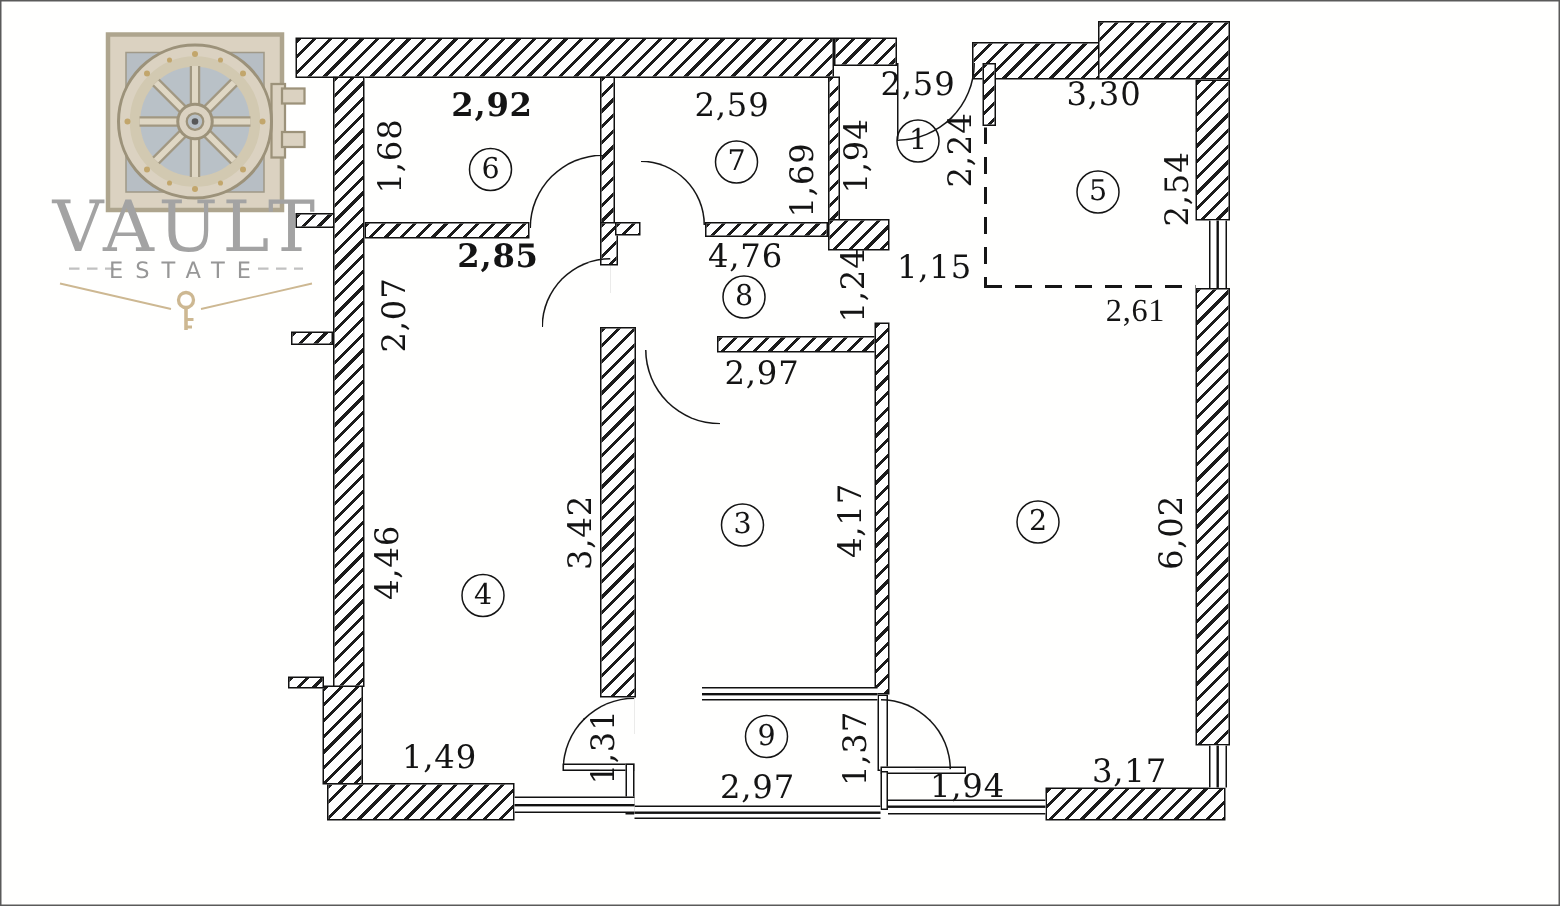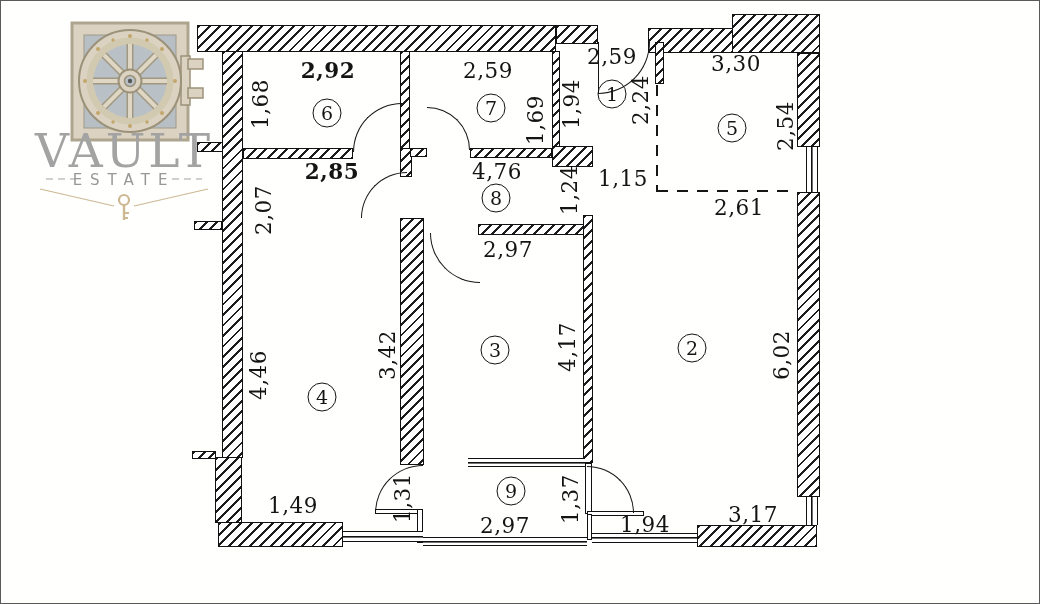--- a/index.html
+++ b/index.html
@@ -148,21 +148,21 @@
       <span class="dim" style="left: 612px; top: 57px;">2,59</span>
       <span class="dim" style="left: 736px; top: 64px;">3,30</span>
       <span class="dim rot" style="left: 261px; top: 104px;">1,68</span>
       <span class="dim rot" style="left: 536px; top: 120px;">1,69</span>
       <span class="dim rot" style="left: 572px; top: 104px;">1,94</span>
       <span class="dim rot" style="left: 641px; top: 100px;">2,24</span>
       <span class="dim rot" style="left: 786px; top: 126px;">2,54</span>
       <span class="dim" style="left: 332px; top: 172px; font-weight: bold;">2,85</span>
       <span class="dim" style="left: 497px; top: 172px;">4,76</span>
       <span class="dim" style="left: 623px; top: 179px;">1,15</span>
-      <span class="dim" style="left: 739px; top: 208px;">2,61</span>
+      <span class="dim" style="left: 757px; top: 208px; font-family: Liberation Serif, serif;">2,61</span>
       <span class="dim rot" style="left: 264px; top: 210px;">2,07</span>
       <span class="dim rot" style="left: 570px; top: 190px;">1,24</span>
       <span class="dim" style="left: 508px; top: 250px;">2,97</span>
       <span class="dim rot" style="left: 388px; top: 355px;">3,42</span>
       <span class="dim rot" style="left: 568px; top: 347px;">4,17</span>
       <span class="dim rot" style="left: 259px; top: 375px;">4,46</span>
       <span class="dim rot" style="left: 782px; top: 355px;">6,02</span>
       <span class="dim" style="left: 293px; top: 506px;">1,49</span>
       <span class="dim rot" style="left: 403px; top: 498px;">1,31</span>
       <span class="dim" style="left: 505px; top: 526px;">2,97</span>

